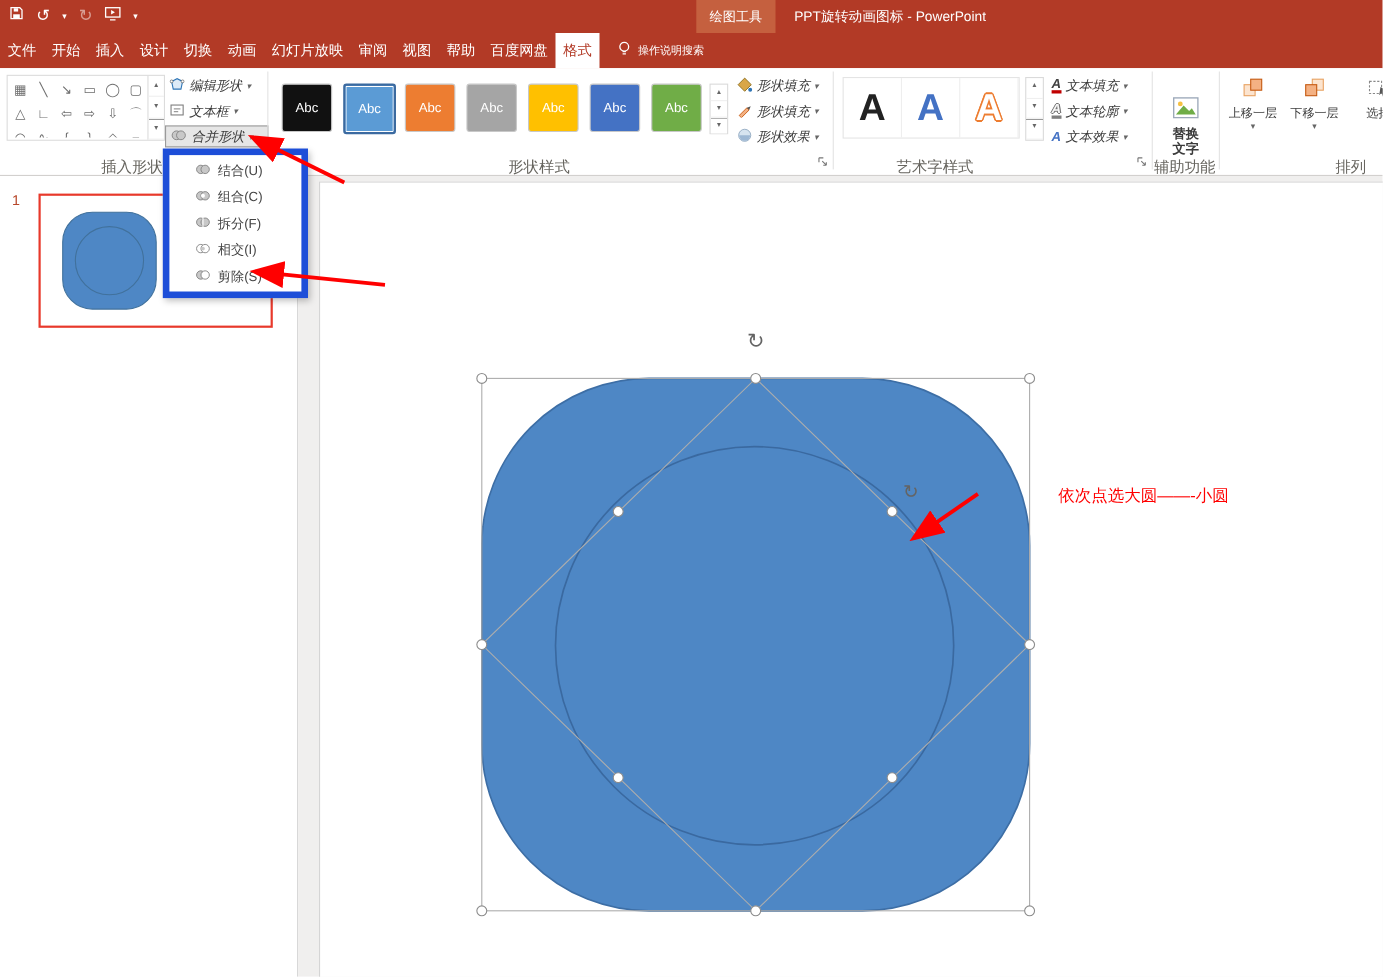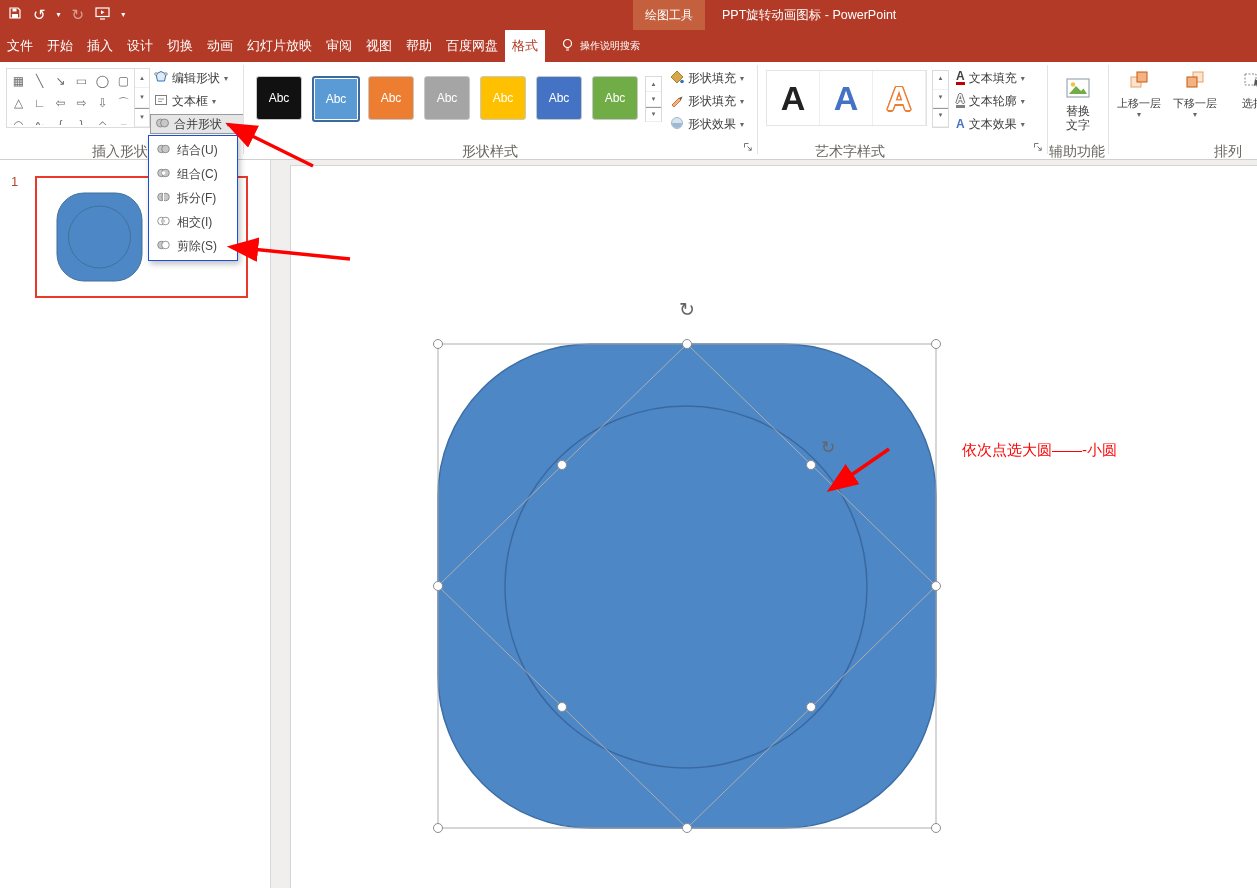--- a/index.html
+++ b/index.html
@@ -24,41 +24,41 @@
   
   .ribbon{position:absolute;left:0;top:62px;width:100%;height:97px;background:#fff;border-bottom:1px solid #D2D0CE;}
   .sep{position:absolute;top:3px;height:89px;width:1px;background:#E3E3E3;}
   .glabel{position:absolute;top:81px;font-size:14px;color:#67655F;text-align:center;}
   .gallery{position:absolute;border:1px solid #DCDCDC;background:#fff;}
   .gicons{position:absolute;left:1px;top:1px;width:126px;height:55px;overflow:hidden;display:flex;flex-wrap:wrap;}
   .gicon{width:21px;height:22px;line-height:22px;text-align:center;font-size:12px;color:#6E6E6E;cursor:default;}
   .gscroll{position:absolute;right:0;top:0;bottom:0;width:14px;border-left:1px solid #DCDCDC;display:flex;flex-direction:column;}
   .gsbtn{flex:1;font-size:7px;color:#666;text-align:center;line-height:18px;border-bottom:1px solid #EFEFEF;cursor:default;}
   .gsbtn.more{box-shadow:inset 0 2px 0 -1px #9a9a9a;}
-  .g-btn{position:absolute;height:20px;display:flex;align-items:center;gap:4px;font-size:12px;color:#3B3B3B;padding:0 4px;cursor:default;white-space:nowrap;}
+  .g-btn{position:absolute;height:20px;display:flex;align-items:center;gap:4px;font-size:12px;color:#3B3B3B;padding:0 4px;cursor:default;white-space:nowrap;font-style:italic;}
   .g-btn.open{background:#E6E6E6;border:1px solid #9A9A9A;height:18px;}
   .caret{font-size:8px;color:#666;}
   .chip{position:absolute;top:14px;width:44px;height:42px;border:1px solid #C8C8C8;border-radius:3px;color:#fff;font-size:12px;display:flex;align-items:center;justify-content:center;cursor:default;}
   .chip.selected{border:2px solid #3B6AA0;box-shadow:inset 0 0 0 1px #fff;}
   .vscroll{position:absolute;width:15px;border:1px solid #DADADA;display:flex;flex-direction:column;background:#fff;}
   .vsb{flex:1;font-size:7px;color:#666;text-align:center;line-height:14px;border-bottom:1px solid #EFEFEF;cursor:default;}
   .vsb.more{box-shadow:inset 0 2px 0 -1px #9a9a9a;}
   .wa{position:absolute;display:flex;border:1px solid #E4E4E4;}
   .wcell{width:52px;height:54px;display:flex;align-items:center;justify-content:center;border-right:1px solid #EEE;cursor:default;}
   .wletter{font-size:34px;font-weight:bold;line-height:54px;}
   .wletter.outline{text-shadow:-1.5px 0 #ED7D31,1.5px 0 #ED7D31,0 -1.5px #ED7D31,0 1.5px #ED7D31,-1px -1px #ED7D31,1px 1px #ED7D31,-1px 1px #ED7D31,1px -1px #ED7D31;}
   .Au{display:inline-block;font-weight:bold;font-size:12px;line-height:11px;border-bottom:3px solid #C00000;color:#404040;}
   .Au.ol{color:#F8F8F8;text-shadow:0 0 1px #777,1px 0 #777,-1px 0 #777,0 1px #777,0 -1px #777;border-bottom-color:#7F7F7F;}
   .Au.fx{color:#4472C4;border-bottom:none;}
   .bigbtn{position:absolute;display:flex;flex-direction:column;align-items:center;font-size:12px;color:#3B3B3B;cursor:default;}
   .bigbtn .bl{text-align:center;line-height:14px;margin-top:3px;}
   .dl{position:absolute;cursor:default;}
 
   
-  .menu{position:absolute;left:148px;top:135px;width:88px;background:#fff;border:1px solid #1d4ed8;box-shadow:2px 3px 6px rgba(0,0,0,.25);z-index:50;padding:2px 0;}
+  .menu{position:absolute;left:148px;top:135px;width:88px;background:#fff;border:6px solid #1d4ed8;box-shadow:2px 3px 6px rgba(0,0,0,.25);z-index:50;padding:2px 16px;}
   .mitem{height:24px;display:flex;align-items:center;gap:6px;padding:0 7px;font-size:12px;color:#444;cursor:default;}
 
   
   .panel{position:absolute;left:0;top:160px;width:270px;bottom:0;background:#fff;border-right:1px solid #D8D8D8;}
   .snum{position:absolute;left:11px;top:14px;font-size:13px;color:#B7472A;}
   .thumb{position:absolute;left:35px;top:16px;width:209px;height:118px;background:#fff;border:2px solid #E8392B;}
   .canvas{position:absolute;left:271px;top:160px;right:0;bottom:0;background:#F0EFEE;}
   .slide{position:absolute;left:19px;top:5px;width:967px;height:723px;background:#fff;border:1px solid #D5D5D5;}
 
   
@@ -283,21 +283,21 @@
       <span class="caret">▾</span>
     </div>
 
     <div class="sep" style="left:1047px;"></div>
     <span class="glabel" style="left:790px;width:120px;">艺术字样式</span>
     <svg class="dl" style="left:1033px;top:80px;" width="10" height="10">
         <path d="M1.5 1.5 H5.5 M1.5 1.5 V5.5" stroke="#767676" fill="none"></path>
         <path d="M4.5 4.5 L8.2 8.2 M8.2 8.2 V5.4 M8.2 8.2 H5.4" stroke="#767676" fill="none"></path>
       </svg>
 
-    <div class="bigbtn" style="left:1052px;top:16px;width:52px;">
+    <div class="bigbtn" style="left:1052px;top:26px;width:52px;font-weight:bold;">
       <span>
         <svg width="24" height="20" viewBox="0 0 24 20">
             <rect x="1" y="1" width="22" height="18" fill="#fff" stroke="#9AA7B8" stroke-width="1.2"></rect>
             <circle cx="7" cy="6.5" r="2.2" fill="#F6C142"></circle>
             <path d="M3 16 L10 8 L15 13 L17.5 10.5 L21 16 Z" fill="#70AD47"></path>
           </svg>
       </span>
       <span class="bl" style="width:28px;">替换文字</span>
     </div>
     <div class="sep" style="left:1108px;"></div>

